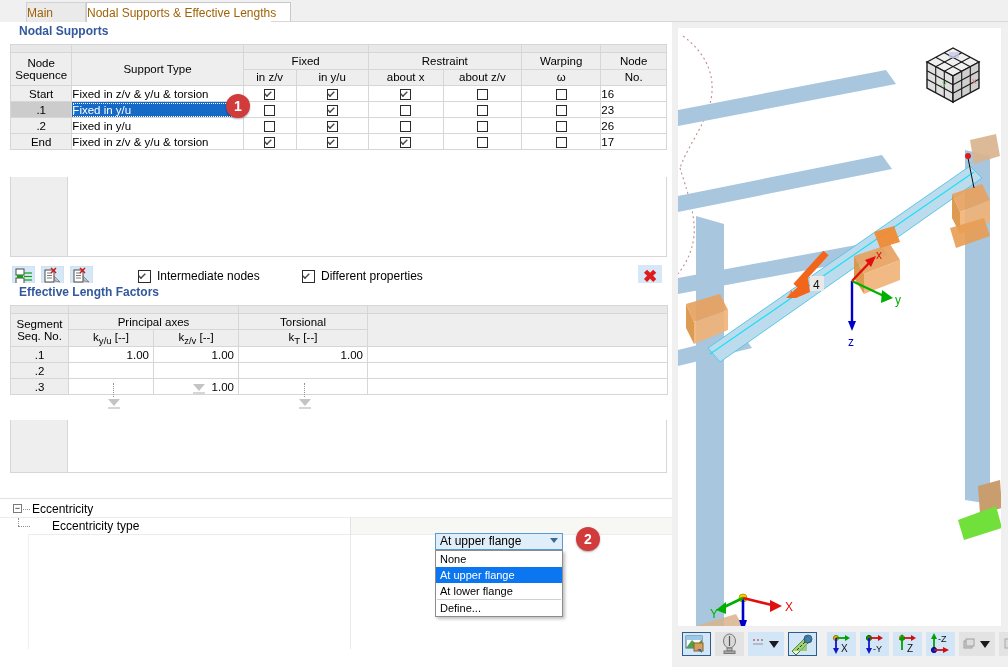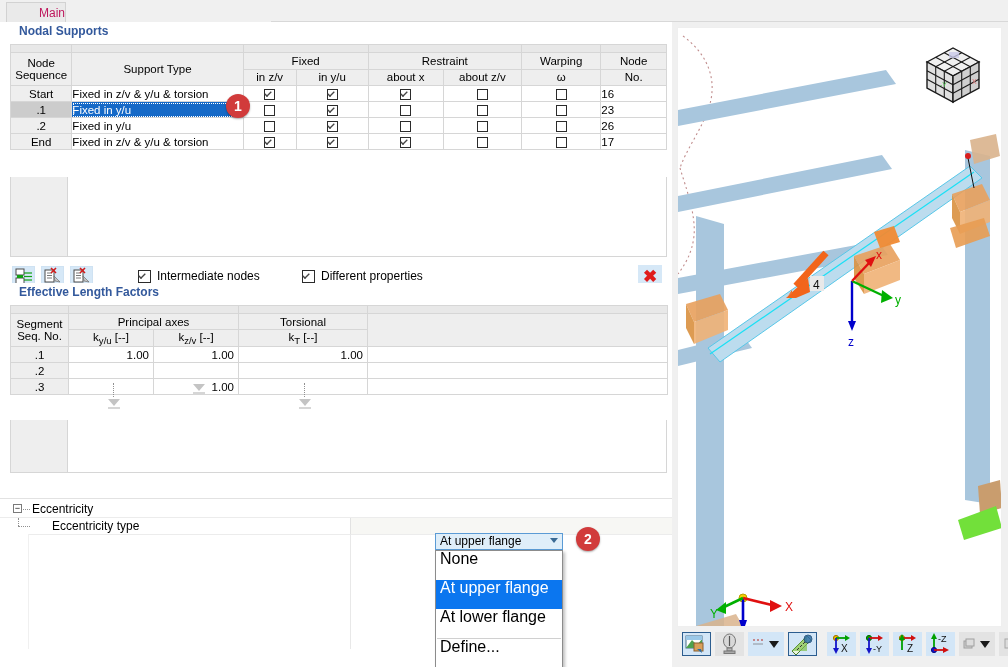--- a/index.html
+++ b/index.html
@@ -10,23 +10,23 @@
     font-size:12px;
     color:#000;
     -webkit-font-smoothing:antialiased;
   }
   .app{position:relative;width:1008px;height:667px;background:#f0f0f0;}
 
   
   .tabstrip{position:absolute;left:0;top:0;width:1008px;height:22px;background:#f0f0f0;}
   .tab{
     position:absolute;top:2px;height:20px;line-height:20px;
-    text-align:right;font-size:12px;color:#be185d;
+    text-align:left;font-size:12px;color:#a16207;
     background:#eaeaea;border:1px solid #d2d2d2;border-bottom:none;
-    box-sizing:border-box;cursor:default;
+    box-sizing:border-box;cursor:default;margin-left:20px;
   }
   .tab.active{background:#ffffff;border-color:#c8c8c8;height:21px;}
   #tab0{left:6px;width:60px;}
   #tab1{left:66px;width:205px;}
 
   
   .leftpanel{position:absolute;left:0;top:22px;width:672px;height:645px;background:#f0f0f0;}
 
   .group-title{
     font-size:12px;color:#33599c;font-weight:bold;padding-left:19px;
@@ -99,21 +99,21 @@
     height:17px;line-height:15px;font-size:12px;padding-left:4px;
   }
   .combo .arrow{
     position:absolute;right:4px;top:4px;width:0;height:0;
     border-left:4px solid transparent;border-right:4px solid transparent;border-top:5px solid #3a6a94;
   }
   .droplist{
     position:absolute;box-sizing:border-box;background:#ffffff;border:1px solid #8c8c8c;
     box-shadow:2px 2px 3px rgba(0,0,0,.25);z-index:30;
   }
-  .dropitem{height:29px;line-height:16px;font-size:16px;padding-left:4px;white-space:nowrap;}
+  .dropitem{height:16px;line-height:16px;font-size:11px;padding-left:4px;white-space:nowrap;}
   .dropitem.sel{background:#0b76ef;color:#fff;}
   .dropsep{height:1px;background:#d0d0d0;margin:0 1px;}
 
   
   .badge{
     position:absolute;width:24px;height:24px;border-radius:50%;
     background:#d13b3b;color:#fff;font-size:14px;font-weight:bold;
     text-align:center;line-height:24px;z-index:50;
     box-shadow:0 1px 2px rgba(0,0,0,.35);
   }
@@ -143,20 +143,21 @@
   .topstrip{position:absolute;left:677px;top:22px;width:325px;height:5px;background:#f0f0f0;}
   .tab-underline{position:absolute;left:271px;top:21px;width:737px;height:1px;background:#d8d8d8;}
 </style>
 </head>
 <body>
 
 <div class="app">
 
   <div class="tabstrip">
     <div class="tab" id="tab0">Main</div>
+    <div class="tab active" id="tab1">Nodal Supports &amp; Effective Lengths</div>
   </div>
   <div class="tab-underline"></div>
 
   <div class="divider"></div>
   <div class="topstrip"></div>
 
   <div class="leftpanel">
 
     <div class="section" style="position:absolute;left:0;top:0;width:672px;height:253px;">
       <div class="group-title" style="padding-top:2px;height:15px;line-height:15px;">Nodal Supports</div>

